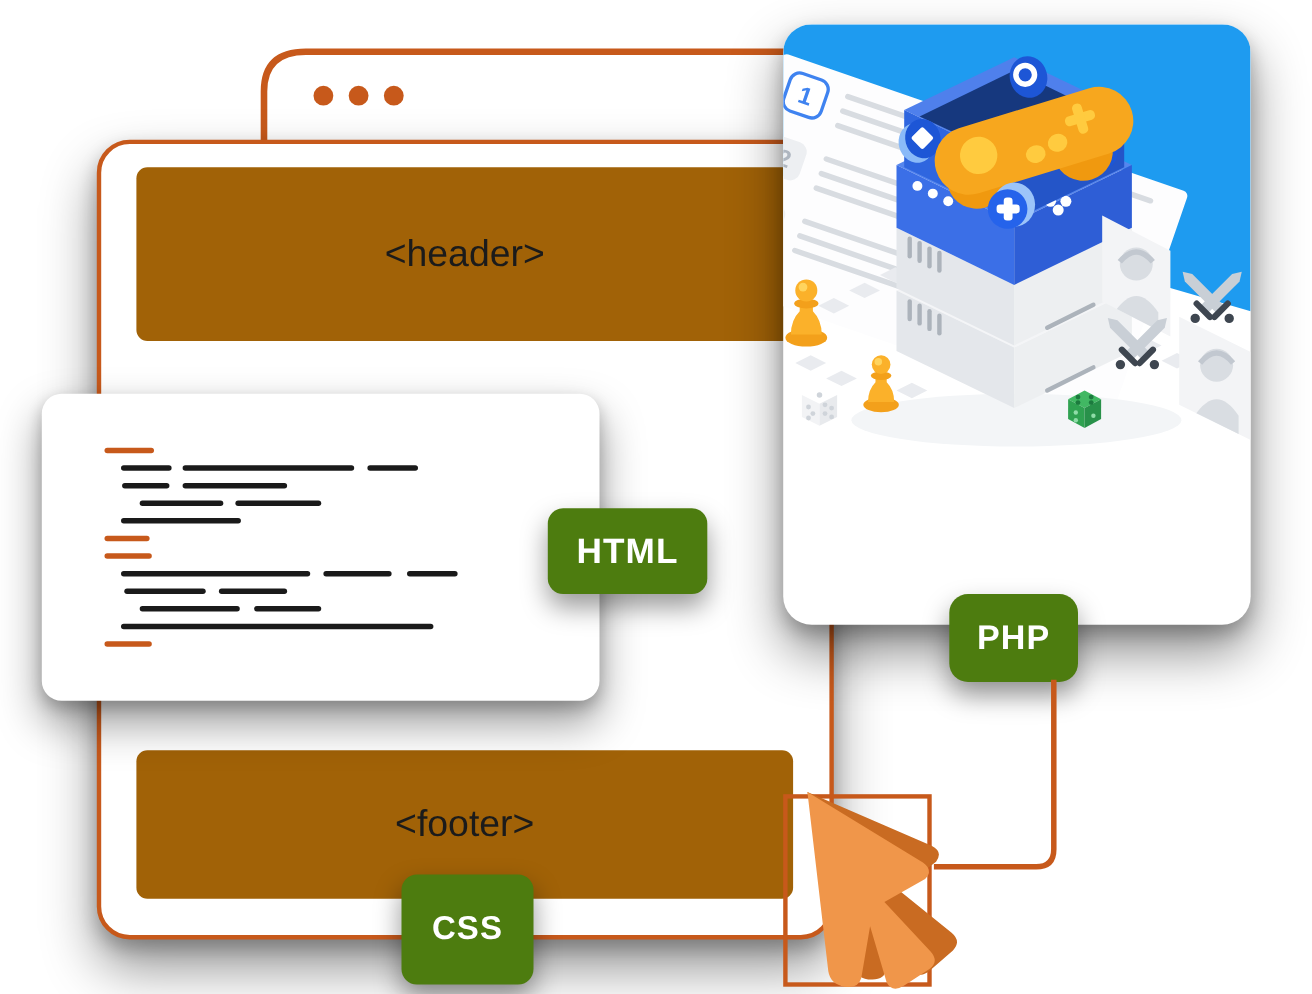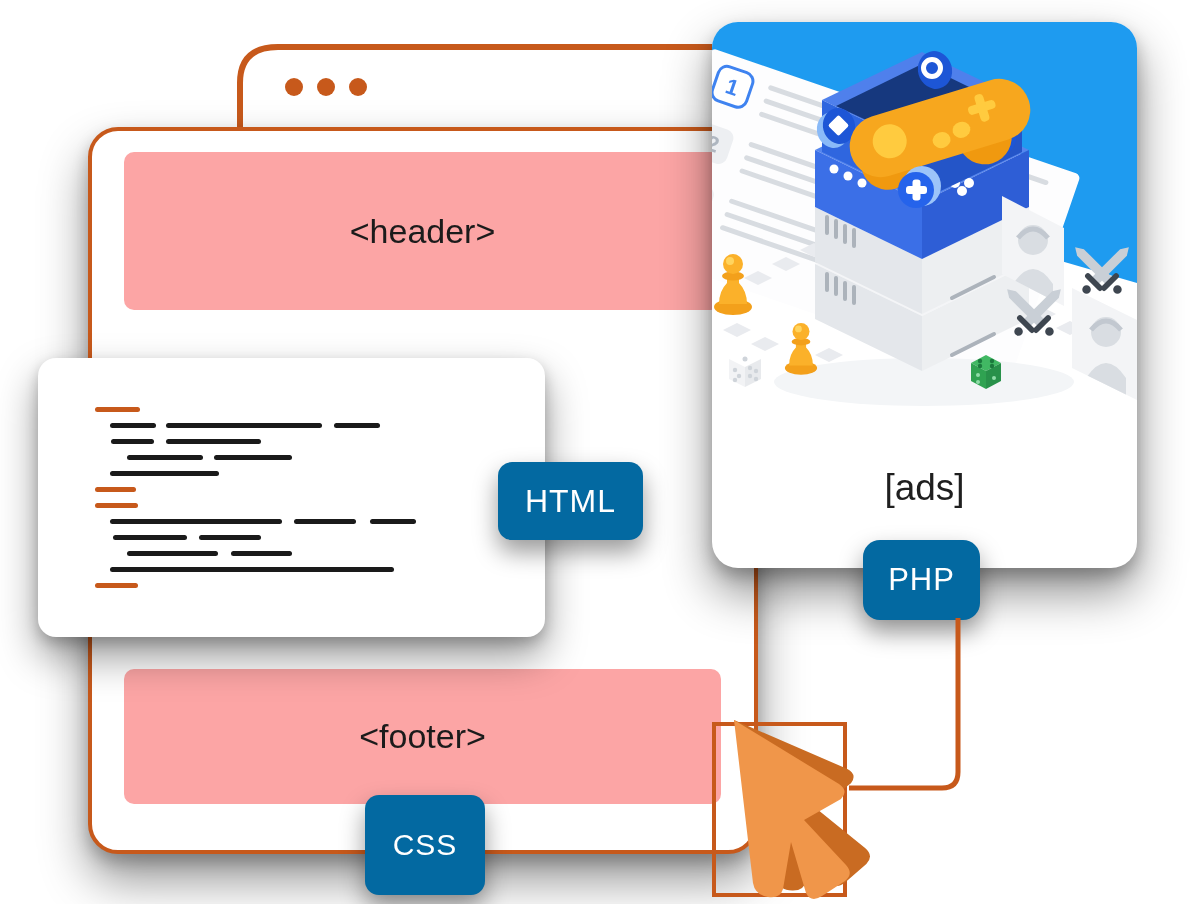--- a/index.html
+++ b/index.html
@@ -5,35 +5,35 @@
   html,body{margin:0;padding:0;background:#ffffff;}
   .stage{position:relative;width:1193px;height:904px;background:#ffffff;overflow:hidden;
          font-family:"Liberation Sans",sans-serif;}
   .abs{position:absolute;}
   
   .frame-svg{left:0;top:0;width:1193px;height:904px;z-index:1;pointer-events:none;}
   
   .main-card{left:88px;top:127px;width:670px;height:727px;box-sizing:border-box;
     background:#ffffff;border:4px solid #C7591B;border-radius:30px;
     box-shadow:0 26px 48px rgba(0,0,0,.42),0 8px 16px rgba(0,0,0,.22);z-index:2;}
-  .block{position:absolute;left:32px;width:597px;background:#fca5a5;border-radius:10px;
+  .block{position:absolute;left:32px;width:597px;background:#a16207;border-radius:10px;
     display:flex;align-items:center;justify-content:center;color:#1B1B1B;font-size:34px;}
   .block.header{top:21px;height:158px;}
-  .block.footer{top:538px;height:135px;}
+  .block.footer{top:551px;height:135px;}
   
   .code-card{left:38px;top:358px;width:507px;height:279px;background:#ffffff;border-radius:18px;
     box-shadow:0 20px 40px rgba(0,0,0,.40),0 6px 14px rgba(0,0,0,.2);z-index:4;}
   
   .ads-card{left:712px;top:22px;width:425px;height:546px;background:#ffffff;border-radius:26px;
     box-shadow:0 24px 48px rgba(0,0,0,.45),0 8px 16px rgba(0,0,0,.22);overflow:hidden;z-index:3;}
   .ads-label{position:absolute;left:0;right:0;top:445px;text-align:center;
     font-size:37px;color:#1F1F1F;}
   
-  .chip{box-sizing:border-box;background:#0369a1;color:#ffffff;border-radius:14px;
-    display:flex;align-items:center;justify-content:center;font-weight:normal;
+  .chip{box-sizing:border-box;background:#4d7c0f;color:#ffffff;border-radius:14px;
+    display:flex;align-items:center;justify-content:center;font-weight:bold;
     box-shadow:0 12px 24px rgba(0,0,0,.40);z-index:5;border:none;letter-spacing:1px;}
   .chip.html{left:498px;top:462px;width:145px;height:78px;font-size:32px;}
   .chip.css{left:365px;top:795px;width:120px;height:100px;font-size:30px;}
   .chip.php{left:863px;top:540px;width:117px;height:80px;font-size:31px;border-radius:17px;}
   
   .connector-svg{left:0;top:0;width:1193px;height:904px;z-index:6;pointer-events:none;}
   .sel-rect{left:712px;top:722px;width:135px;height:175px;box-sizing:border-box;
     border:4px solid #C7591B;z-index:7;background:transparent;}
   .cursor-svg{left:698px;top:700px;width:175px;height:204px;z-index:8;pointer-events:none;}
 </style>
@@ -333,21 +333,20 @@
           <rect x="-12" y="9" width="24" height="6" rx="3" fill="#3E4650"></rect>
           <circle cx="0" cy="23" r="4.5" fill="#3E4650"></circle>
         </g>
         <g transform="rotate(-45)">
           <path d="M0,-40 L5,-32 L5,10 L-5,10 L-5,-32 Z" fill="#C9CFD6"></path>
           <rect x="-12" y="9" width="24" height="6" rx="3" fill="#3E4650"></rect>
           <circle cx="0" cy="23" r="4.5" fill="#3E4650"></circle>
         </g>
       </g>
     </svg>
-    <div class="ads-label">[ads]</div>
   </div>
 
   <button class="abs chip html">HTML</button>
   <button class="abs chip css">CSS</button>
   <button class="abs chip php">PHP</button>
 
   <svg class="abs connector-svg" viewBox="0 0 1193 904">
     <path d="M958,618 L958,772 Q958,788 942,788 L849,788" fill="none" stroke="#C7591B" stroke-width="5"></path>
   </svg>
 

